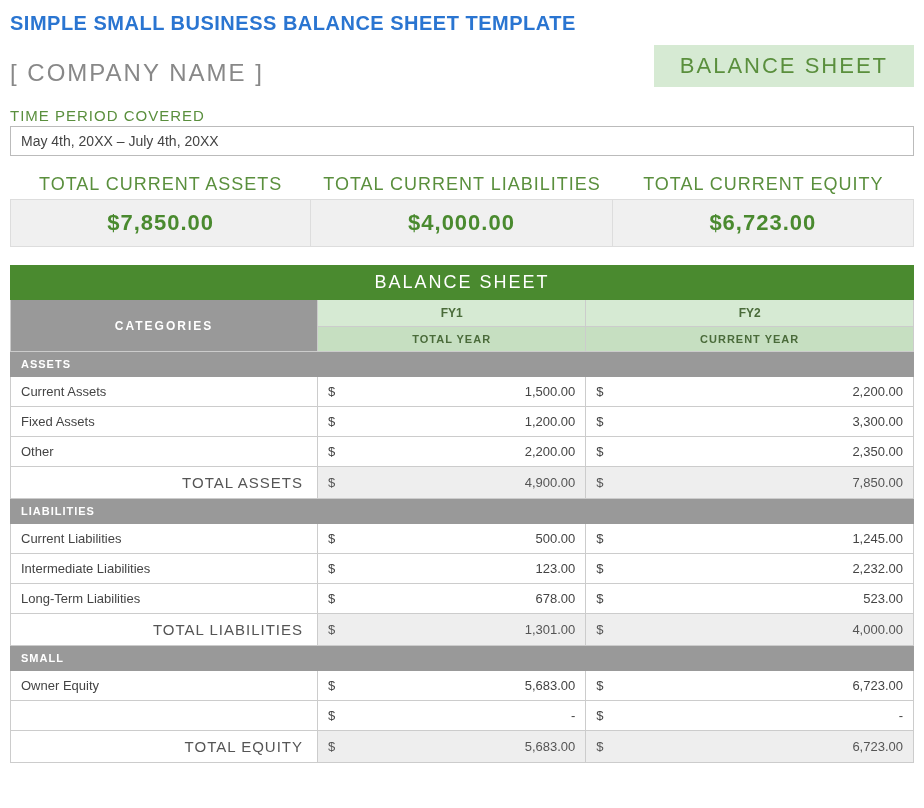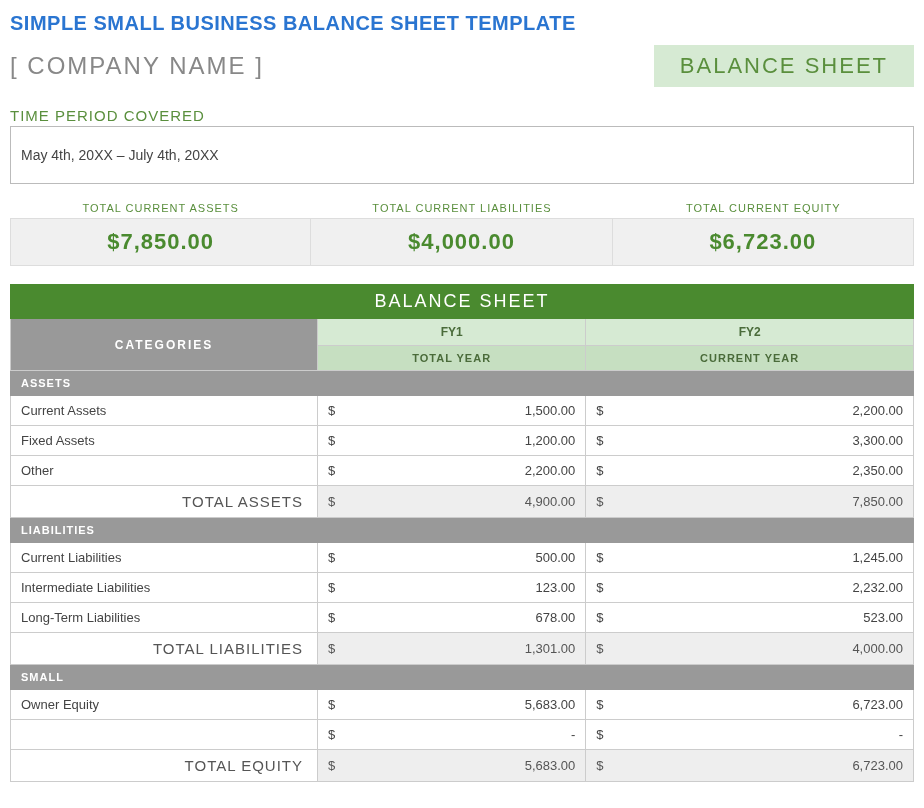--- a/index.html
+++ b/index.html
@@ -13,21 +13,21 @@
   .page-title {
     color: #2a75d1;
     font-size: 20px;
     font-weight: bold;
     letter-spacing: 0.5px;
     margin-bottom: 10px;
   }
   .header-row {
     display: flex;
     justify-content: space-between;
-    align-items: center;
+    align-items: flex-end;
     margin-bottom: 20px;
   }
   .company-name {
     color: #888;
     font-size: 24px;
     letter-spacing: 2px;
   }
   .balance-tag {
     background: #d6ead3;
     color: #5a8f3d;
@@ -37,37 +37,37 @@
   }
   .period-label {
     color: #5a8f3d;
     font-size: 15px;
     letter-spacing: 1px;
     margin-top: 8px;
     margin-bottom: 2px;
   }
   .period-box {
     border: 1px solid #bbb;
-    padding: 20px 10px;
+    padding: 6px 10px;
     font-size: 14px;
     color: #444;
     margin-bottom: 18px;
   }
   .totals-row {
     display: flex;
     gap: 0;
     margin-bottom: 18px;
   }
   .total-col {
     flex: 1;
     text-align: center;
   }
   .total-col .lbl {
     color: #5a8f3d;
-    font-size: 11px;
+    font-size: 18px;
     letter-spacing: 1px;
     margin-bottom: 4px;
   }
   .total-col .val {
     background: #f0f0f0;
     color: #4a8a2f;
     font-size: 22px;
     font-weight: bold;
     letter-spacing: 1px;
     padding: 10px 0;

